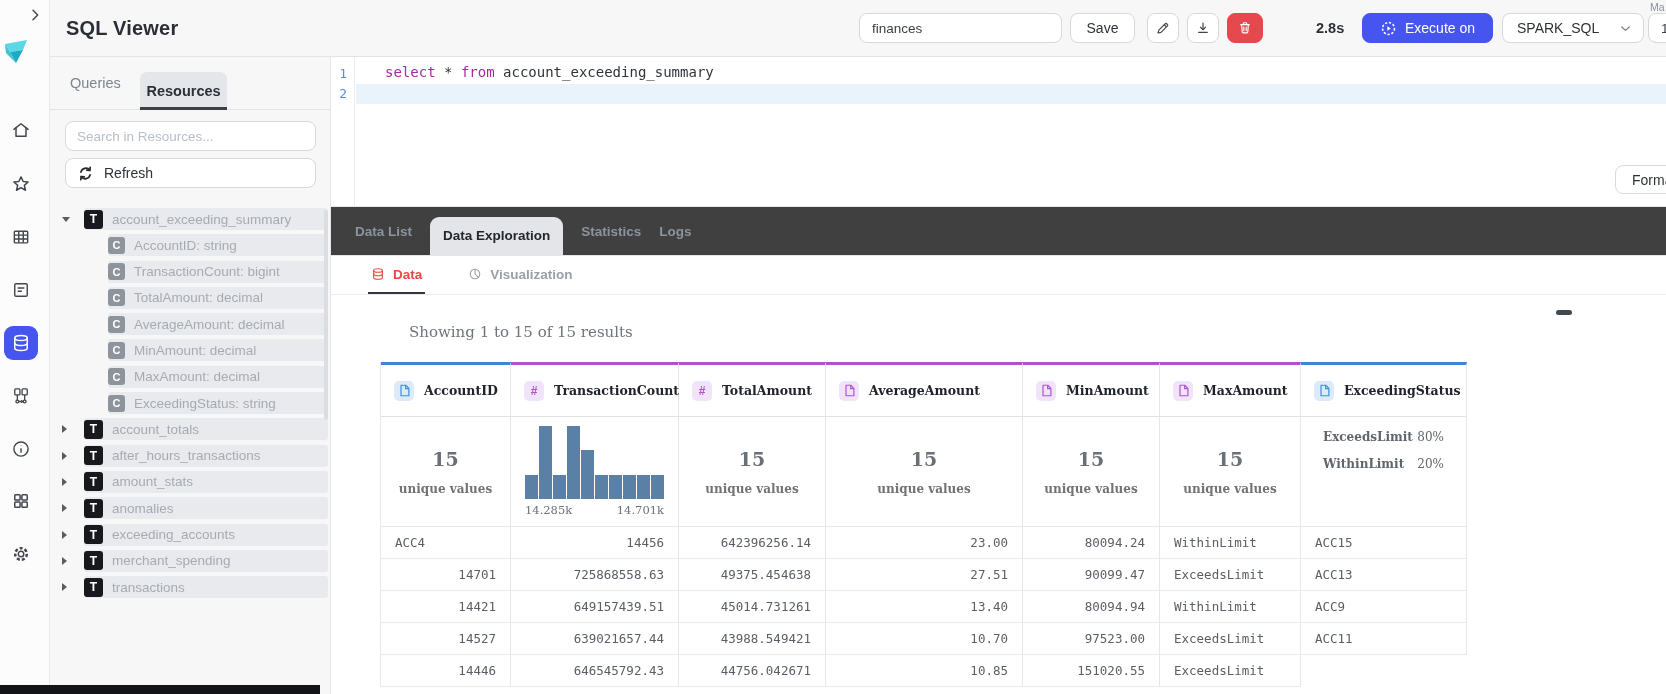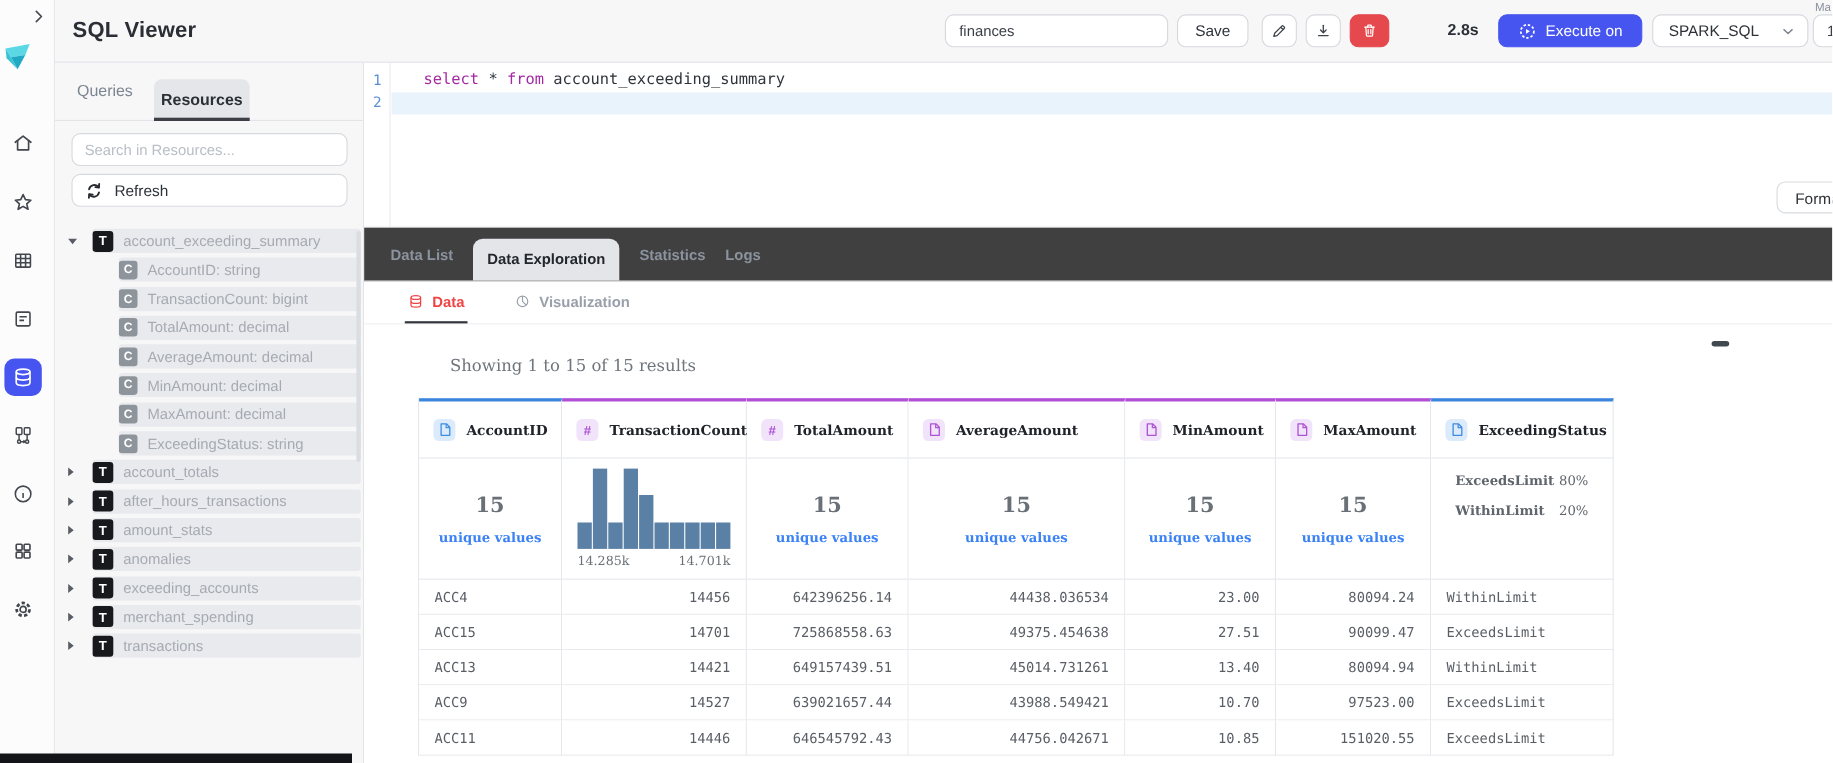--- a/index.html
+++ b/index.html
@@ -108,21 +108,21 @@
     gap:10px; padding-left:13px; cursor:pointer;}
   .hname { font:700 12.5px "DejaVu Serif", serif; color:#20242a; white-space:nowrap; }
   .chip { width:20px; height:20px; border-radius:5px; display:flex; align-items:center; justify-content:center; flex:none;}
   .chip.blue { background:#dcebfc; color:#3f8be0; }
   .chip.purple { background:#f1e3fa; color:#ad53d3; }
   .chip .hash { font:700 12px "Liberation Sans",sans-serif; }
   .scell { height:110px; border-right:1px solid #e5e7eb; border-bottom:1px solid #e5e7eb;
     background:#fff; position:relative; }
   .stat { display:flex; flex-direction:column; align-items:center; justify-content:center; height:100%; gap:12px; }
   .stat-num { font:700 19px "DejaVu Serif", serif; color:#6a7077; }
-  .stat-label { font:700 12px "DejaVu Serif", serif; color:#3b82f6; }
+  .stat-label { font:700 12px "DejaVu Serif", serif; color:#737373; }
   .hist { position:absolute; left:14px; right:14px; bottom:9px; }
   .hist-bars { display:flex; align-items:flex-end; gap:1.5px; height:73px; }
   .hist-bar { flex:1; background:#5b80a6; }
   .hist-labels { display:flex; justify-content:space-between; margin-top:4px;
     font:11.5px "DejaVu Serif", serif; color:#6b7177; }
   .cats { padding:13px 22px 0; display:flex; flex-direction:column; gap:13px; }
   .cat { display:flex; justify-content:space-between; font:700 12px "DejaVu Serif", serif; color:#5f656c;}
   .cat .pct { font-weight:400; }
   .dcell { height:32px; border-right:1px solid #e5e7eb; border-bottom:1px solid #e8eaed; background:#fff;
     font:12.5px "DejaVu Sans Mono", monospace; color:#5a5f66; line-height:31px; padding:0 14px;
@@ -532,21 +532,20 @@
               </div>
               <div class="cat">
                 <span>WithinLimit</span>
                 <span class="pct">20%</span>
               </div>
             </div>
           </div>
           <div class="dcell">ACC4</div>
           <div class="dcell right">14456</div>
           <div class="dcell right">642396256.14</div>
-          <div class="dcell right">44438.036534</div>
           <div class="dcell right">23.00</div>
           <div class="dcell right">80094.24</div>
           <div class="dcell">WithinLimit</div>
           <div class="dcell">ACC15</div>
           <div class="dcell right">14701</div>
           <div class="dcell right">725868558.63</div>
           <div class="dcell right">49375.454638</div>
           <div class="dcell right">27.51</div>
           <div class="dcell right">90099.47</div>
           <div class="dcell">ExceedsLimit</div>

